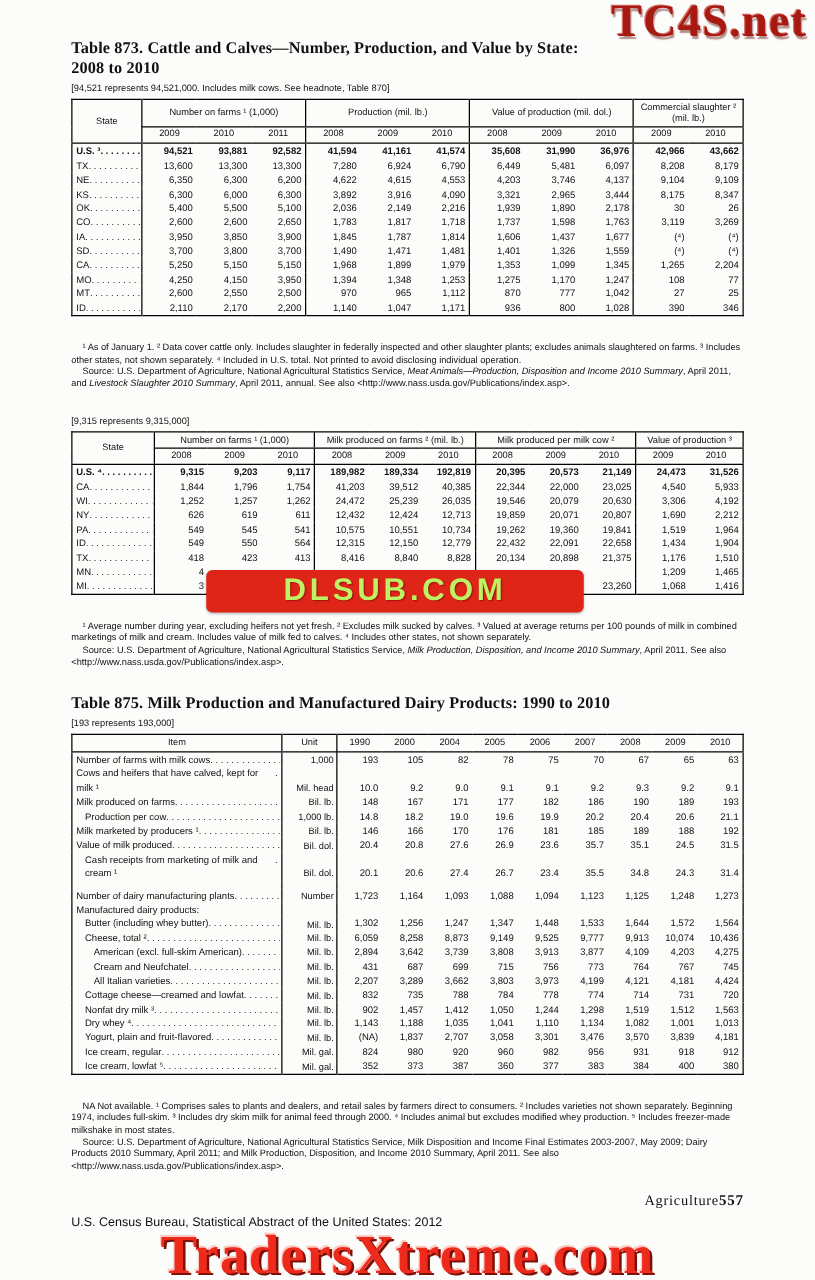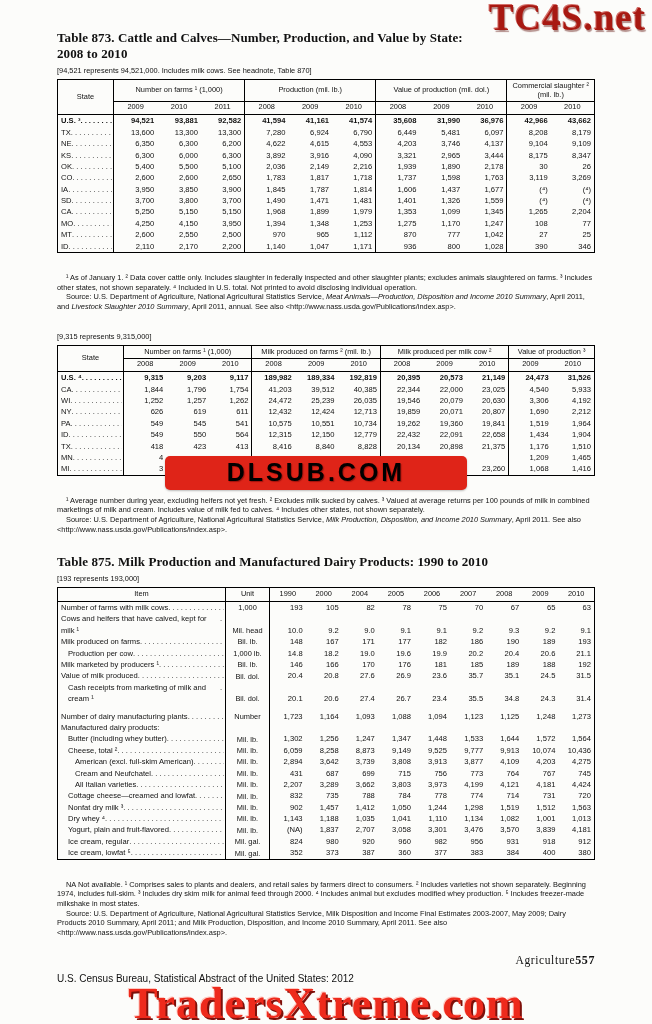--- a/index.html
+++ b/index.html
@@ -14,21 +14,21 @@
   .wm-top{
     position:absolute;top:-2px;right:6px;z-index:8;
     font-family:"Liberation Serif",serif;font-weight:700;font-size:37px;line-height:1.1;
     color:#a81912;text-shadow:1px 2px 1px rgba(90,10,5,.45), -1px -1px 0 #d4706a;
     letter-spacing:1px;
   }
   .twrap{position:relative}
   .wm-mid{
     position:absolute;left:108px;bottom:-14px;z-index:7;
     width:302px;height:34px;border-radius:5px;
-    background:#df2418;color:#000000;
+    background:#df2418;color:#bef264;
     display:flex;align-items:center;justify-content:center;
     font-weight:700;font-size:25px;letter-spacing:3px;
     text-shadow:1px 1px 1px rgba(100,0,0,.5);
     box-shadow:0 1px 2px rgba(0,0,0,.25);
   }
   .wm-bottom{
     position:absolute;bottom:-2px;left:0;width:100%;text-align:center;z-index:9;
     font-family:"Liberation Serif",serif;font-weight:700;font-size:44px;line-height:1;
     color:#ee2a1c;letter-spacing:1px;
     text-shadow:2px 2px 0 #7e100a, -1px -1px 0 #ffc9c2;
@@ -61,21 +61,21 @@
   td.lblcell{padding:0 1px 0 3px}
   .lw{display:flex;overflow:hidden}
   .lab{flex:0 1 auto}
   .dots{flex:1 1 4px;overflow:hidden;white-space:nowrap;min-width:4px}
   .dots::before{content:" . . . . . . . . . . . . . . . . . . . . . . . . . . . . . . . . . . . . . . . . . . . . . . ."}
   tr.b td{font-weight:700}
   tr.sp td{height:6px}
   .ind0{padding-left:0}.ind1{padding-left:7px}.ind2{padding-left:14px}
   td.unit{
     border-left:1px solid #000;border-right:1px solid #000;
-    text-align:center;padding:0 2px;white-space:nowrap;font-size:7.4px;
+    text-align:right;padding:0 2px;white-space:nowrap;font-size:7.4px;
   }
   .t875 thead th{border-bottom:1px solid #000;padding:2px 0}
   .h-unit{border-left:1px solid #000;border-right:1px solid #000}
 
   
   .notes{font-size:7.4px;line-height:1.3;margin-top:20px}
   .notes p{text-indent:9px;margin:0}
   .notes i{font-style:italic}
 
   

